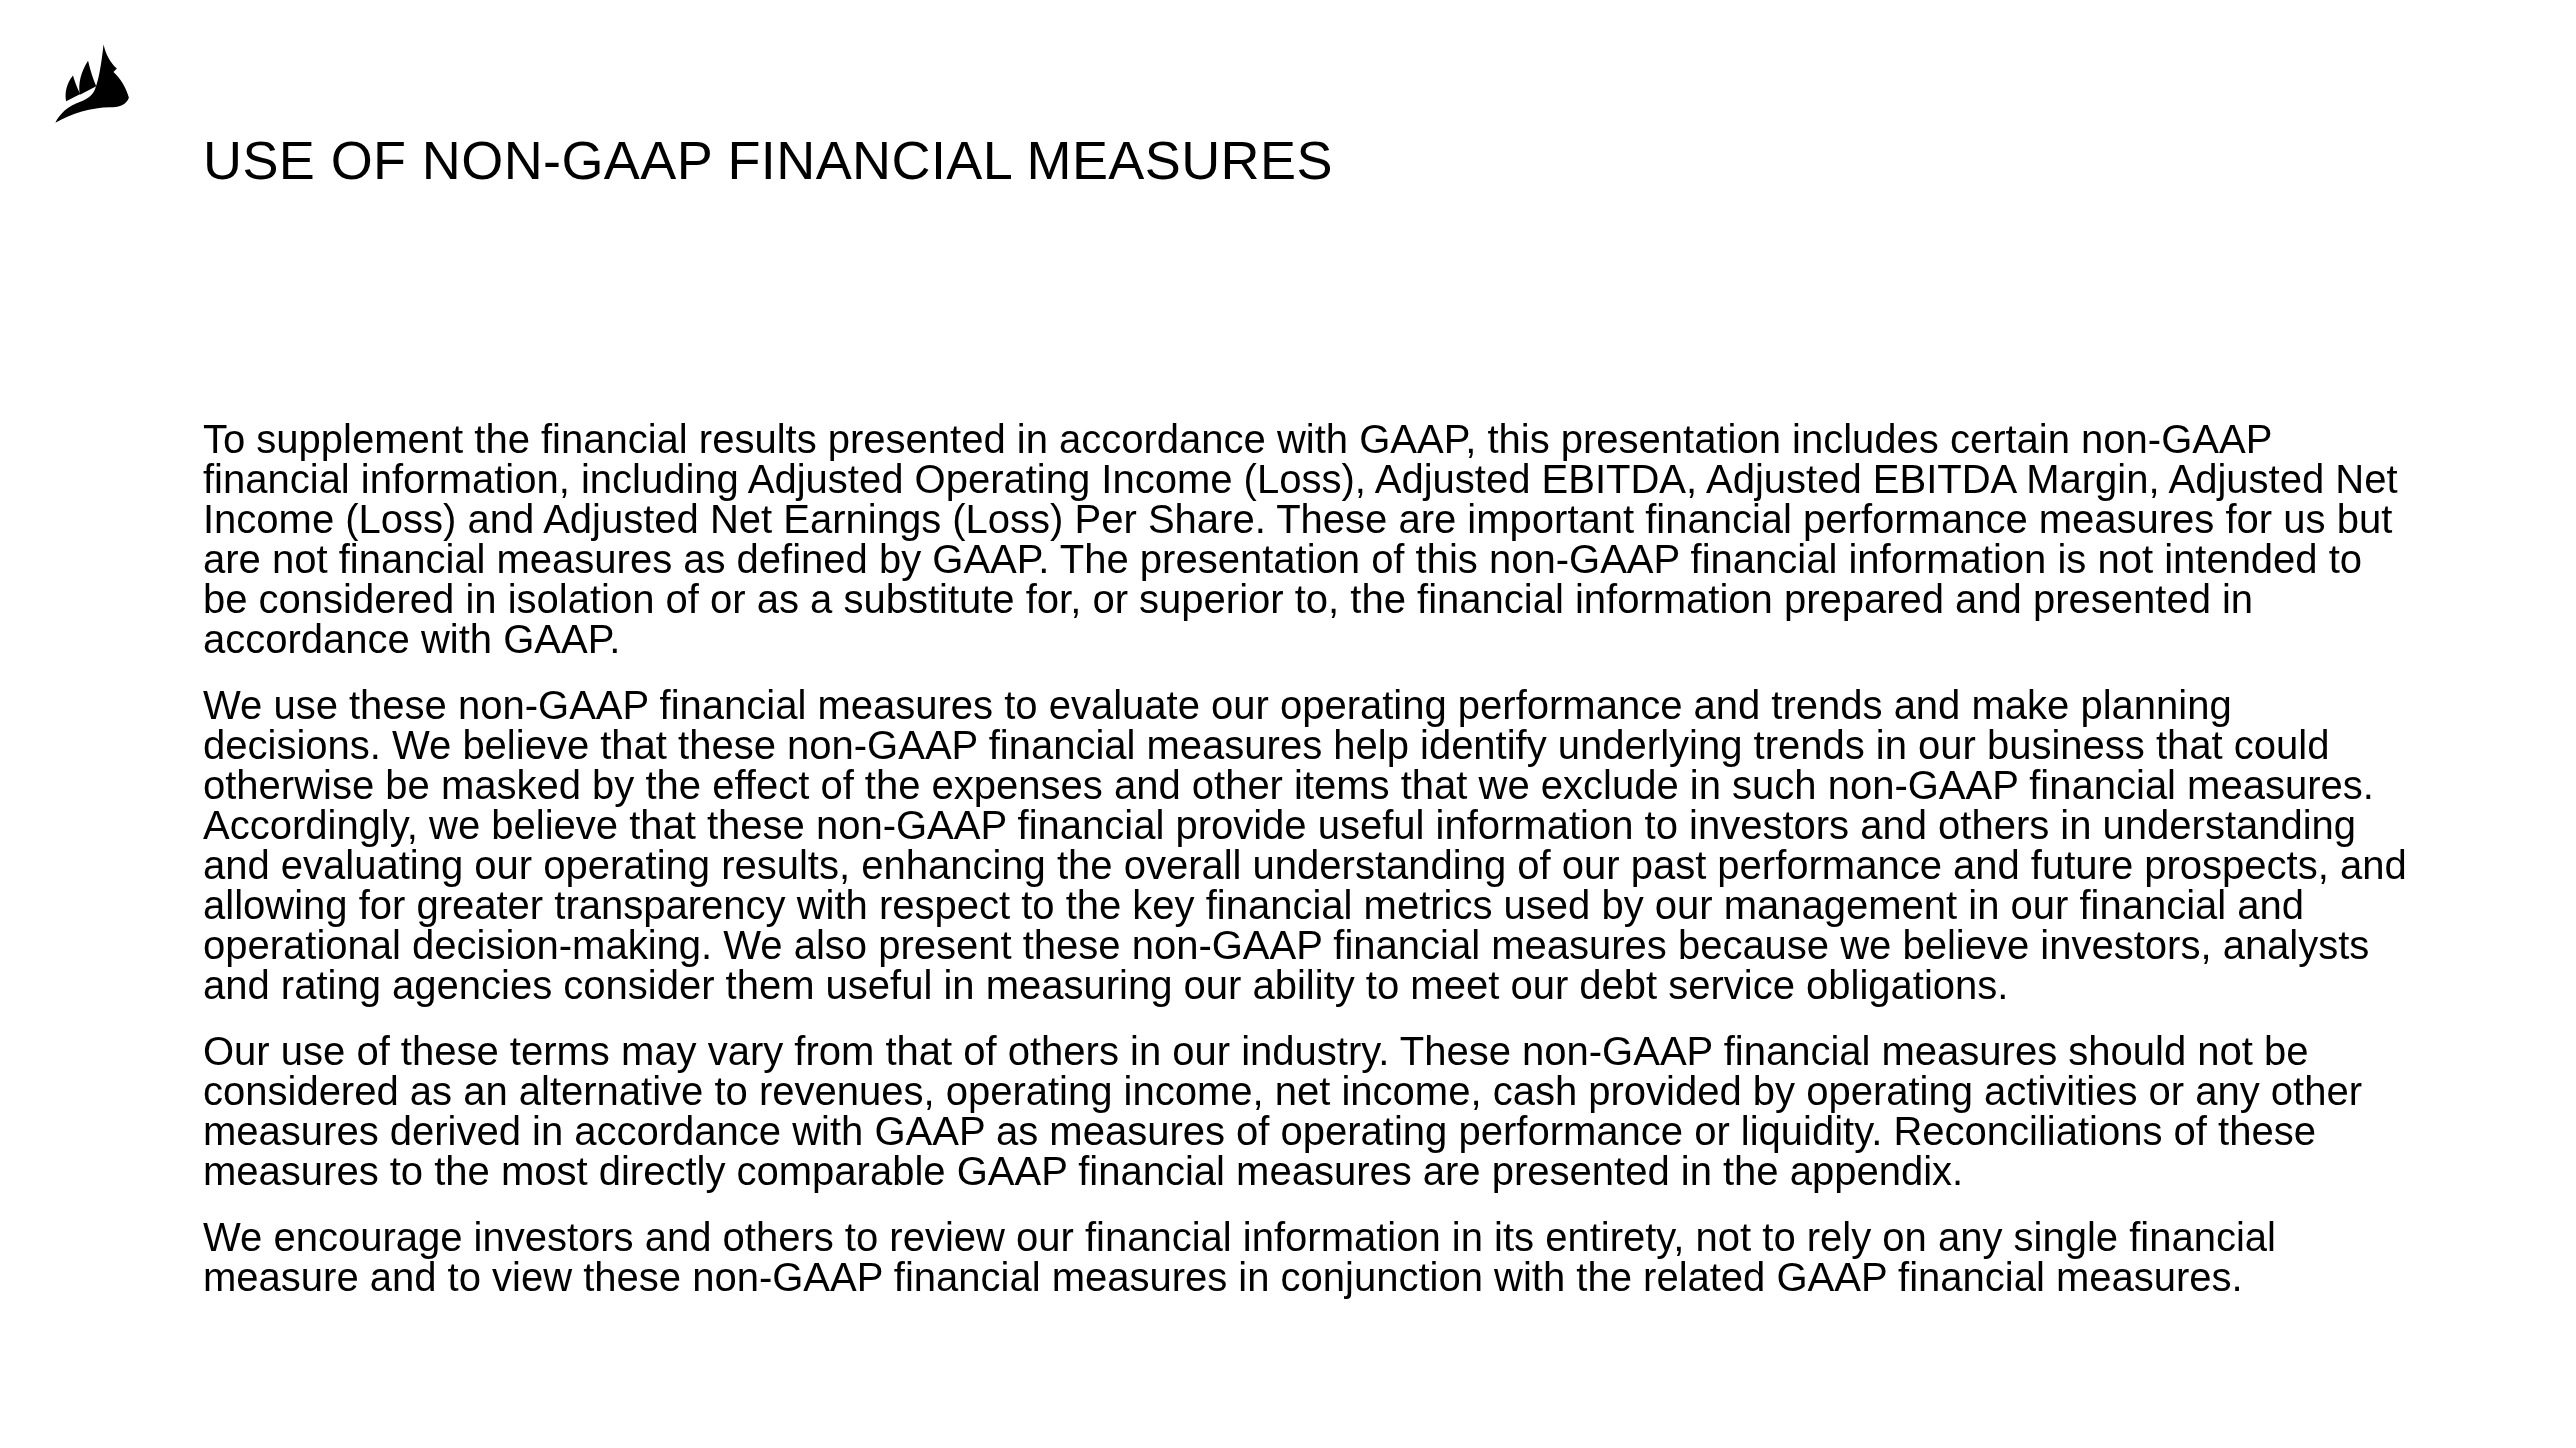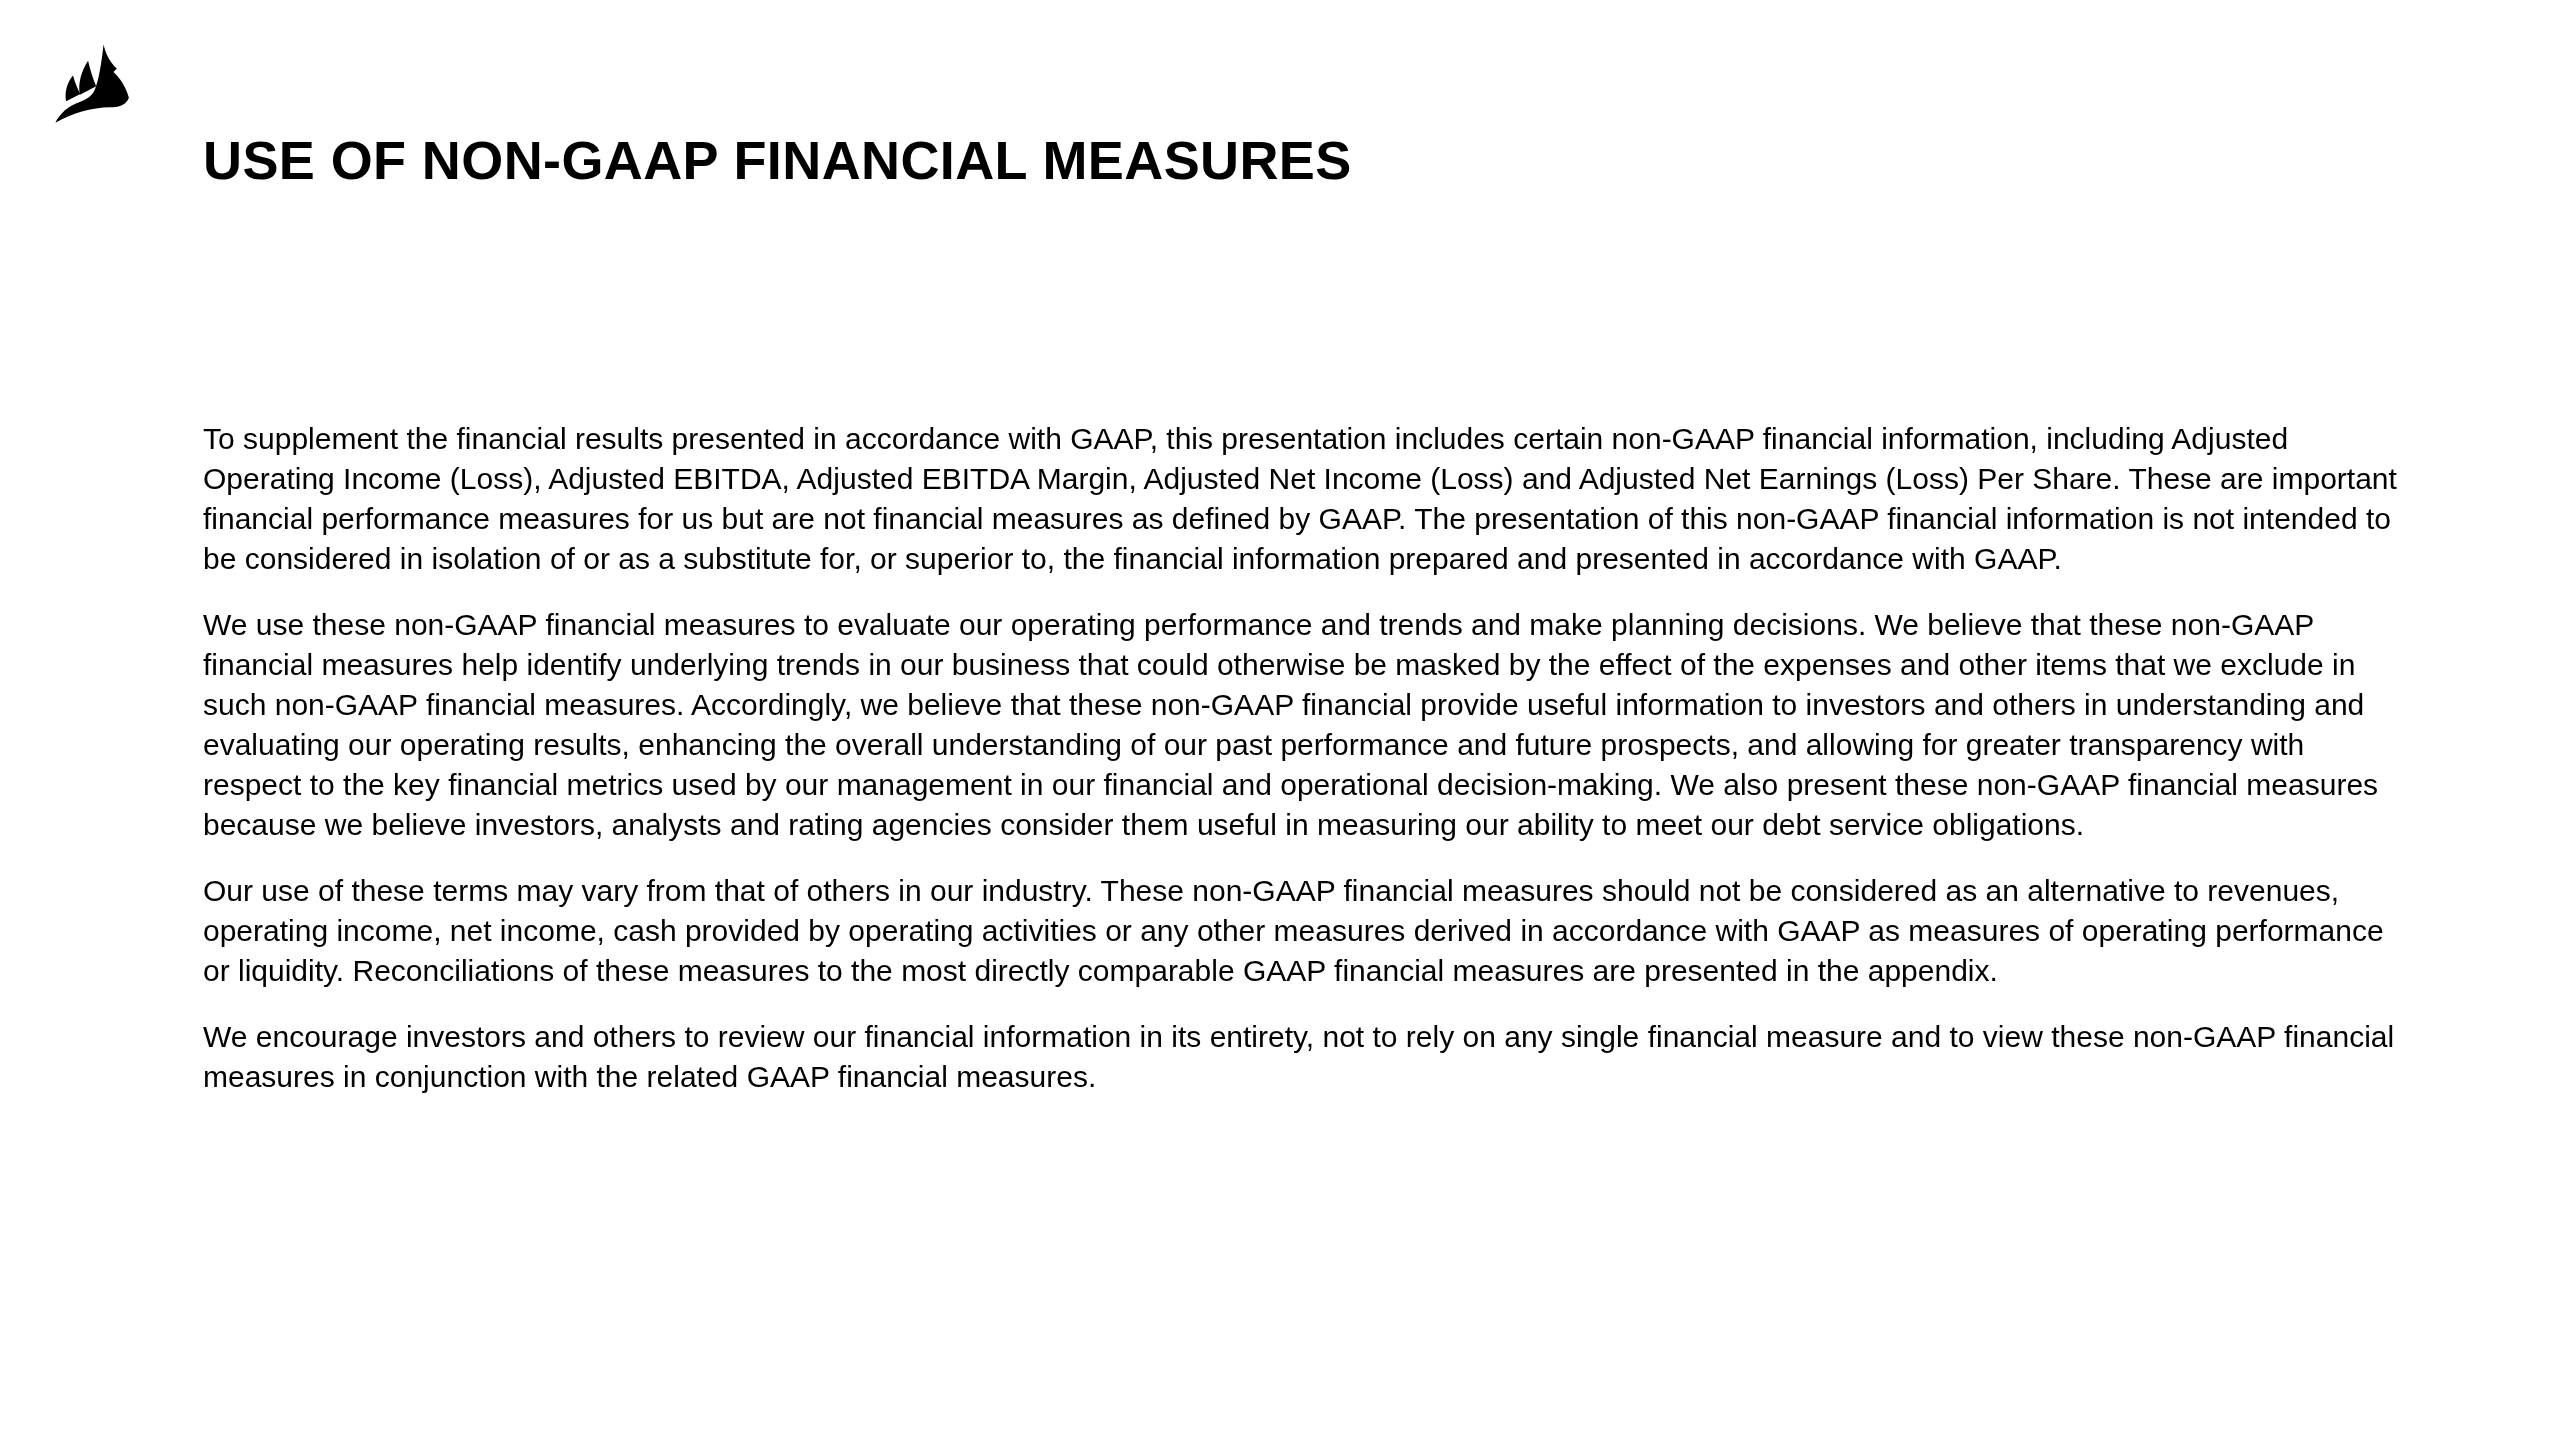--- a/index.html
+++ b/index.html
@@ -28,31 +28,31 @@
     height: 100%;
     display: block;
   }
   .title {
     position: absolute;
     left: 203px;
     top: 131px;
     margin: 0;
     font-size: 54px;
     line-height: 1.1;
-    font-weight: bold;
+    font-weight: normal;
     letter-spacing: 0.4px;
     color: #000000;
     white-space: nowrap;
   }
   .body-text {
     position: absolute;
     left: 203px;
     top: 419px;
     width: 2207px;
-    font-size: 30px;
+    font-size: 40px;
     line-height: 40px;
     color: #000000;
     text-align: left;
   }
   .body-text p {
     margin: 0 0 26px 0;
   }
   .body-text p:last-child {
     margin-bottom: 8px;
   }

